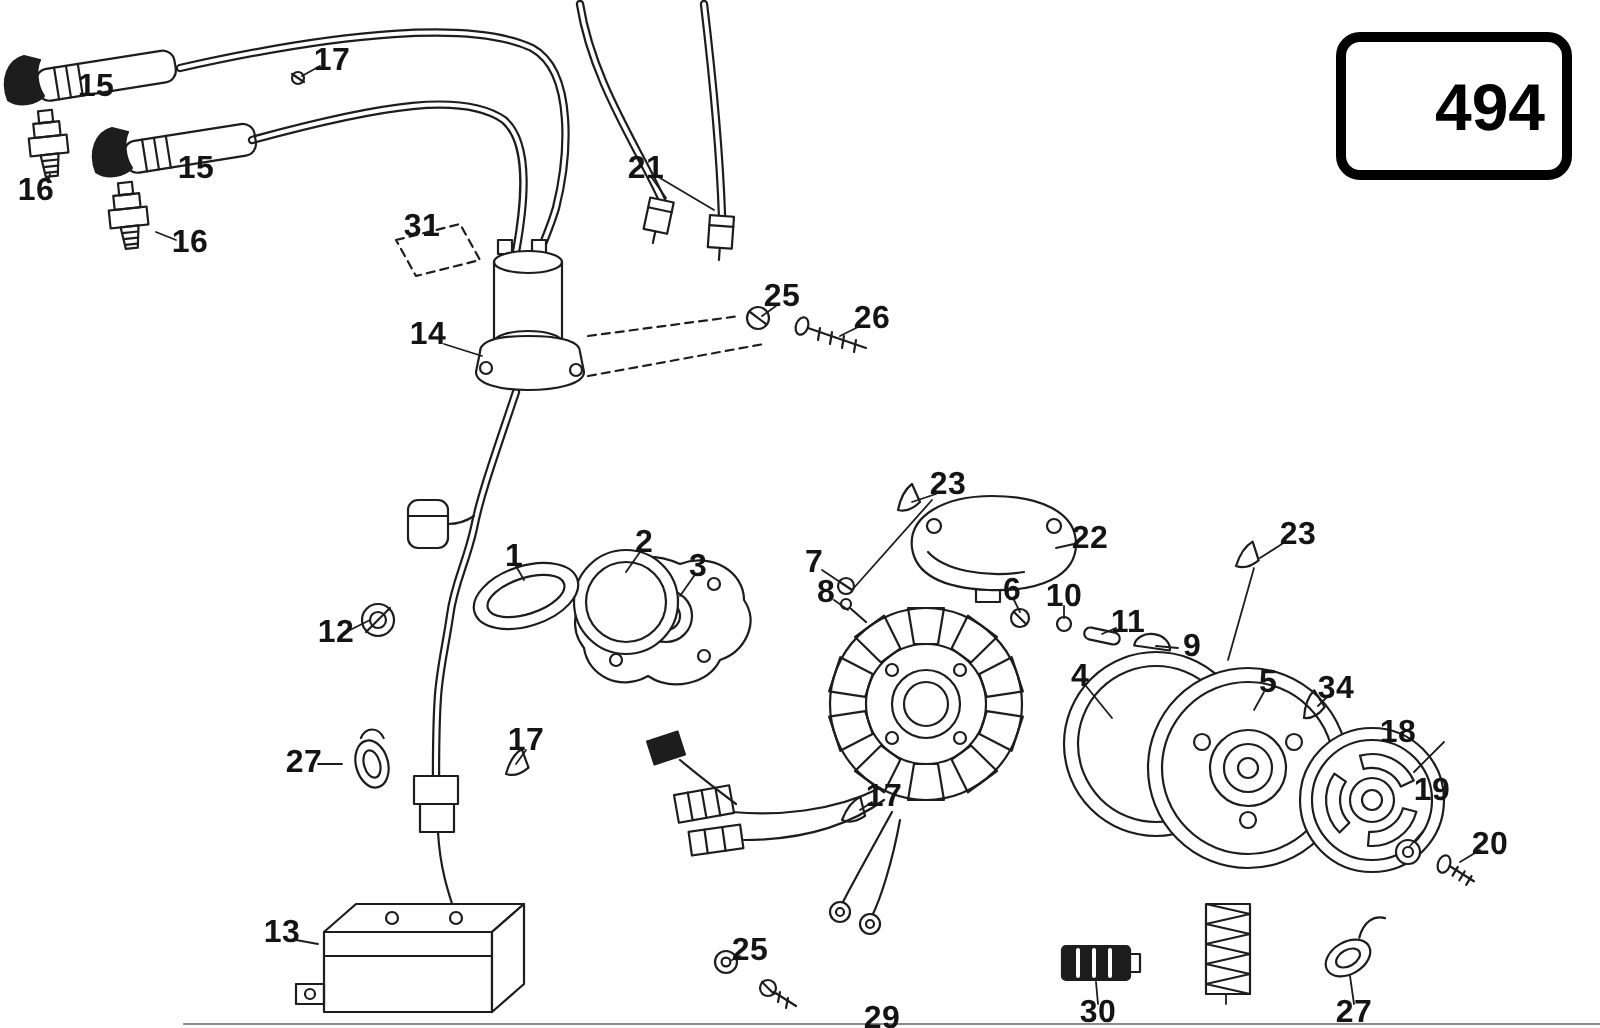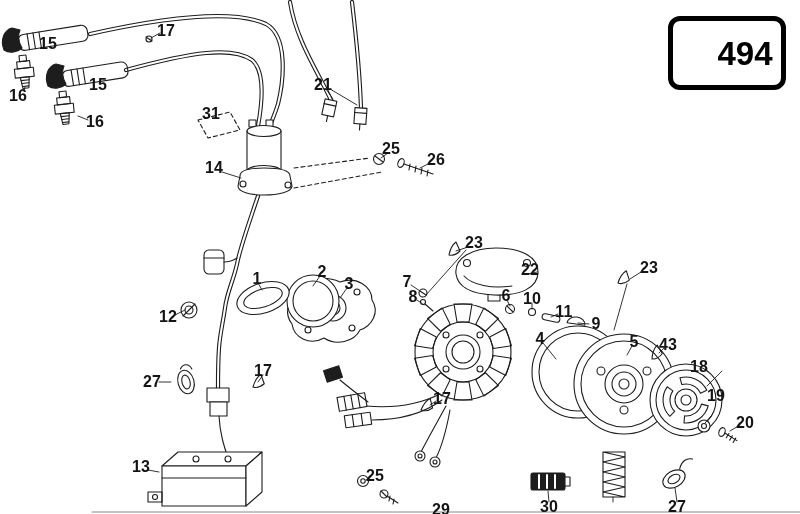--- a/index.html
+++ b/index.html
@@ -370,34 +370,34 @@
       <div class="part-label" style="left: 166px; top: 31px;">17</div>
       <div class="part-label" style="left: 18px; top: 96px;">16</div>
       <div class="part-label" style="left: 98px; top: 85px;">15</div>
       <div class="part-label" style="left: 95px; top: 122px;">16</div>
       <div class="part-label" style="left: 323px; top: 85px;">21</div>
       <div class="part-label" style="left: 211px; top: 114px;">31</div>
       <div class="part-label" style="left: 214px; top: 168px;">14</div>
       <div class="part-label" style="left: 391px; top: 149px;">25</div>
       <div class="part-label" style="left: 436px; top: 160px;">26</div>
       <div class="part-label" style="left: 474px; top: 243px;">23</div>
-      <div class="part-label" style="left: 530px; top: 270px;">22</div>
+      <div class="part-label" style="left: 545px; top: 270px;">22</div>
       <div class="part-label" style="left: 649px; top: 268px;">23</div>
       <div class="part-label" style="left: 257px; top: 279px;">1</div>
       <div class="part-label" style="left: 322px; top: 272px;">2</div>
       <div class="part-label" style="left: 349px; top: 284px;">3</div>
       <div class="part-label" style="left: 407px; top: 282px;">7</div>
       <div class="part-label" style="left: 413px; top: 297px;">8</div>
       <div class="part-label" style="left: 506px; top: 296px;">6</div>
       <div class="part-label" style="left: 532px; top: 299px;">10</div>
       <div class="part-label" style="left: 564px; top: 312px;">11</div>
       <div class="part-label" style="left: 596px; top: 324px;">9</div>
       <div class="part-label" style="left: 540px; top: 339px;">4</div>
       <div class="part-label" style="left: 634px; top: 342px;">5</div>
-      <div class="part-label" style="left: 668px; top: 345px;">43</div>
+      <div class="part-label" style="left: 668px; top: 345px;">34</div>
       <div class="part-label" style="left: 168px; top: 317px;">12</div>
       <div class="part-label" style="left: 699px; top: 367px;">18</div>
       <div class="part-label" style="left: 152px; top: 382px;">27</div>
       <div class="part-label" style="left: 263px; top: 371px;">17</div>
       <div class="part-label" style="left: 442px; top: 399px;">17</div>
       <div class="part-label" style="left: 716px; top: 396px;">19</div>
       <div class="part-label" style="left: 745px; top: 423px;">20</div>
       <div class="part-label" style="left: 141px; top: 467px;">13</div>
       <div class="part-label" style="left: 375px; top: 476px;">25</div>
       <div class="part-label" style="left: 399px; top: 510px; margin-left: 42px;">29</div>

